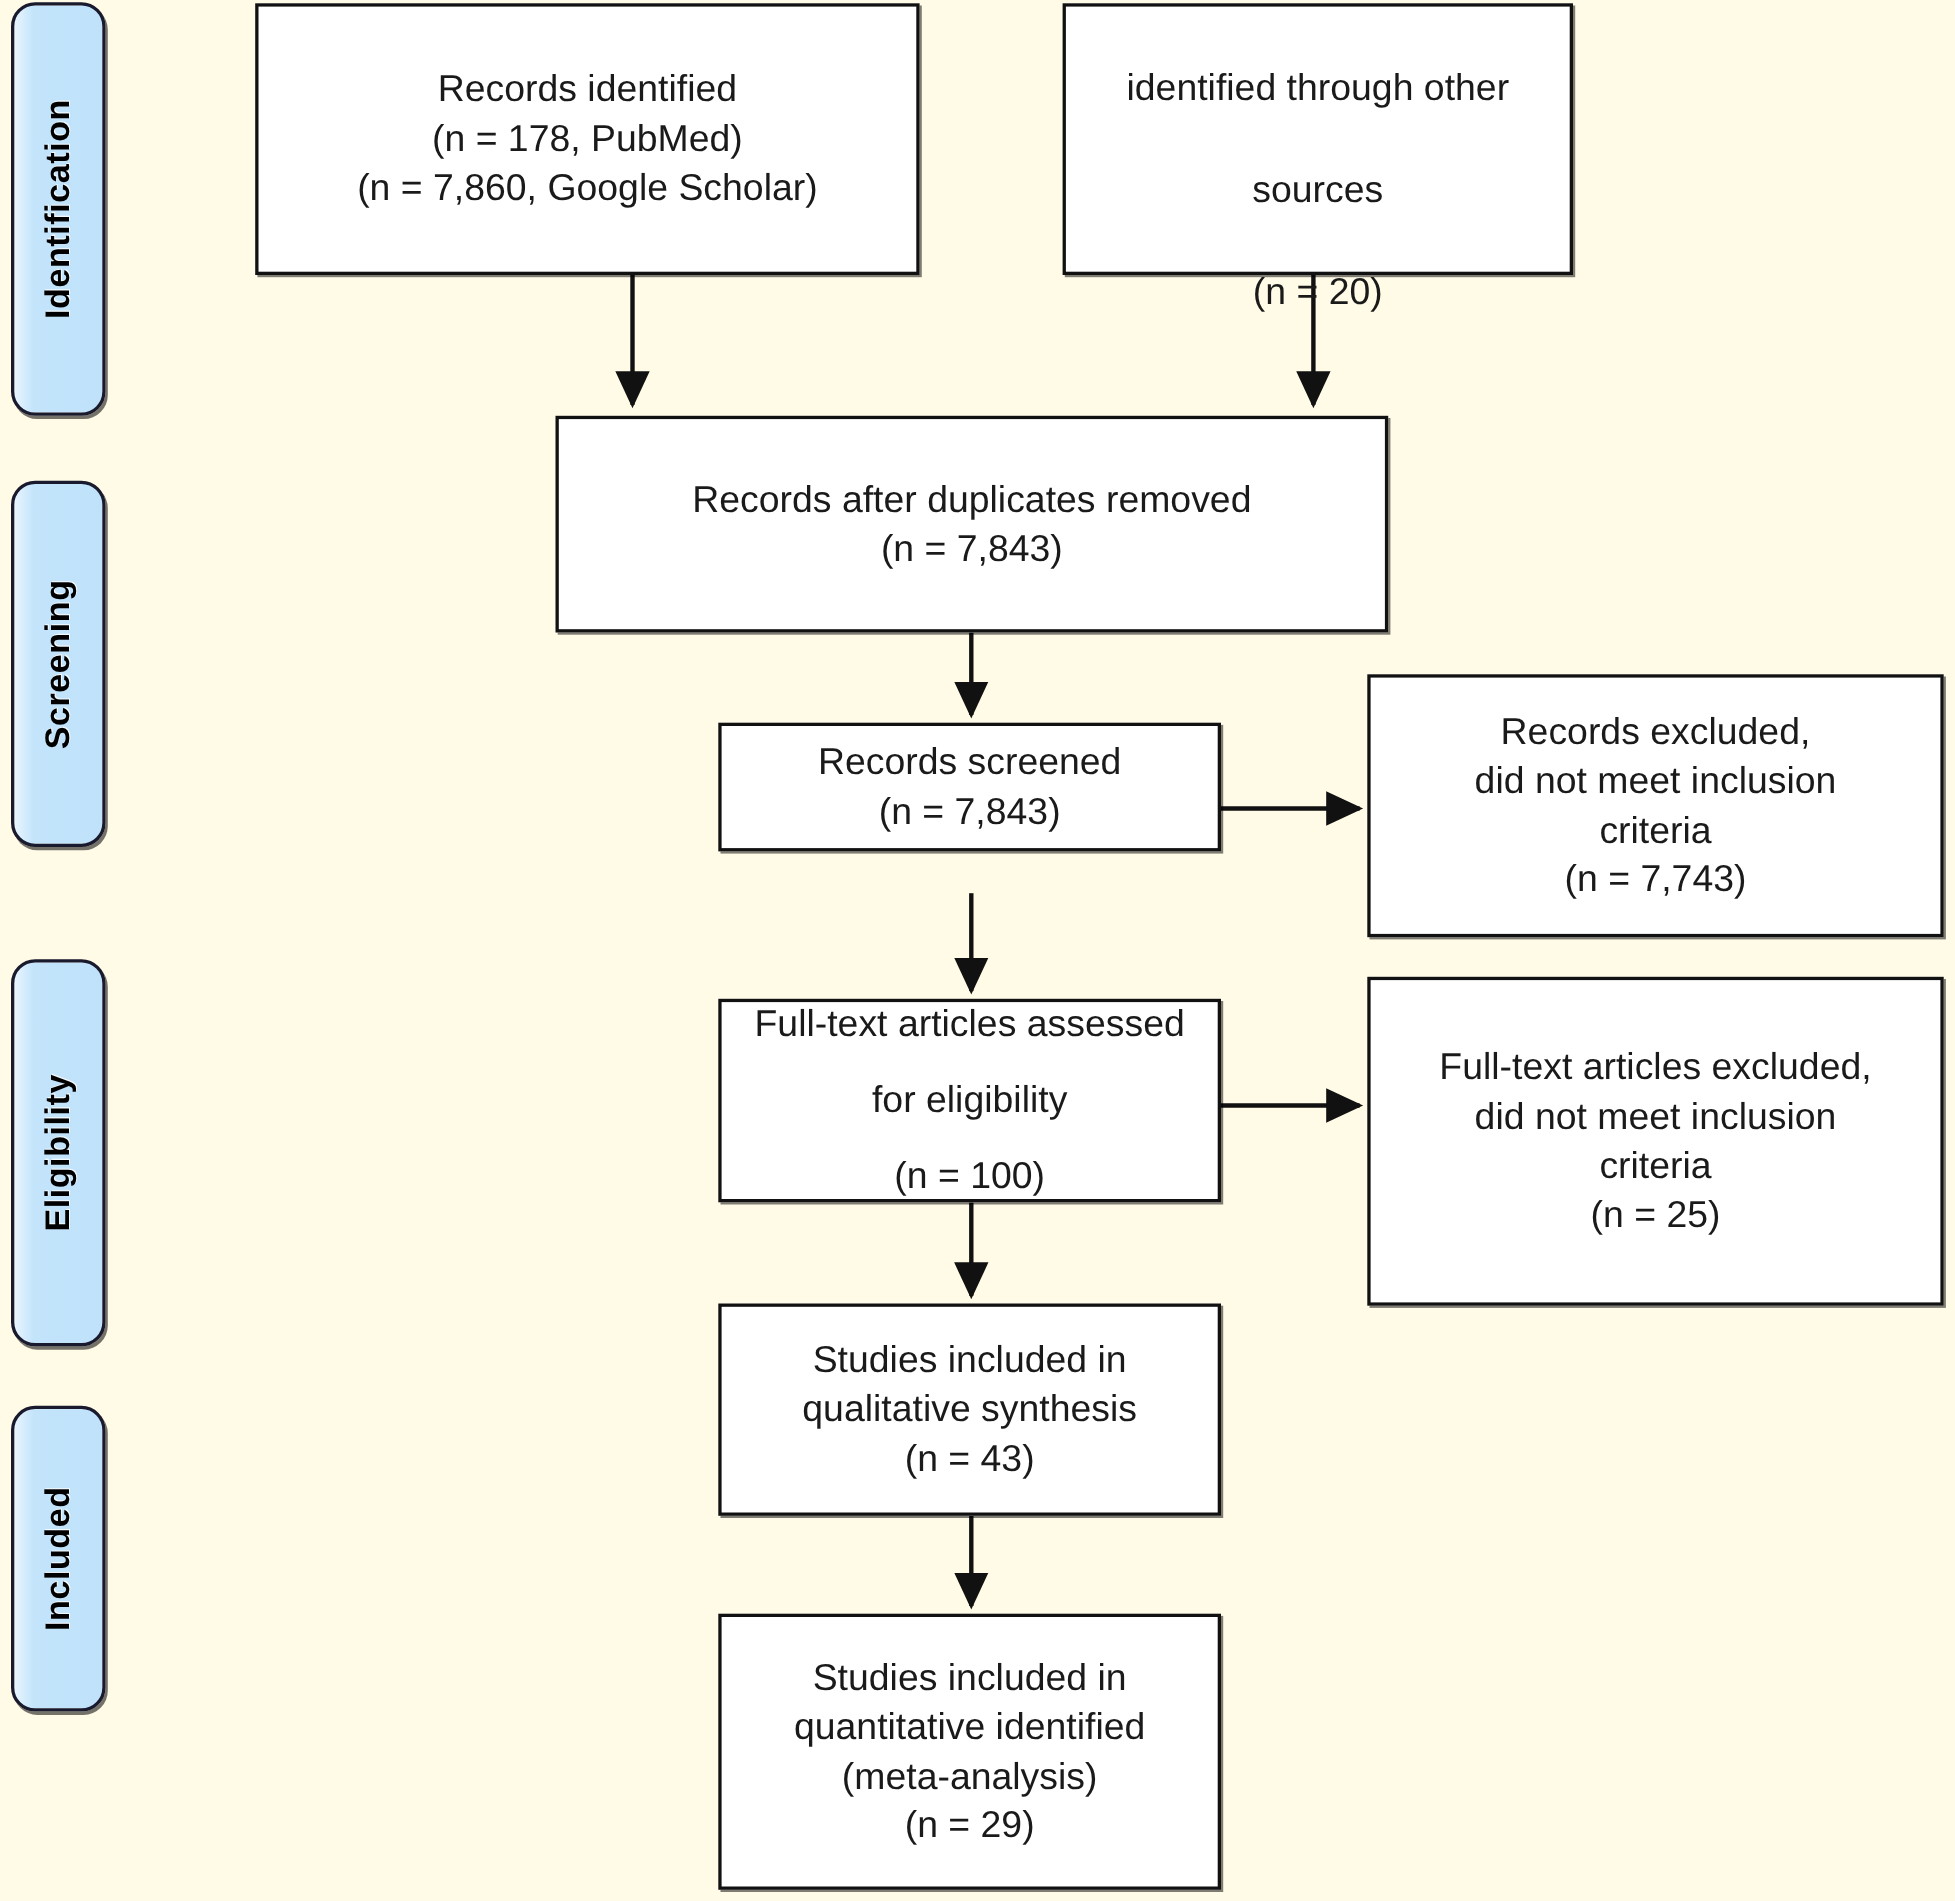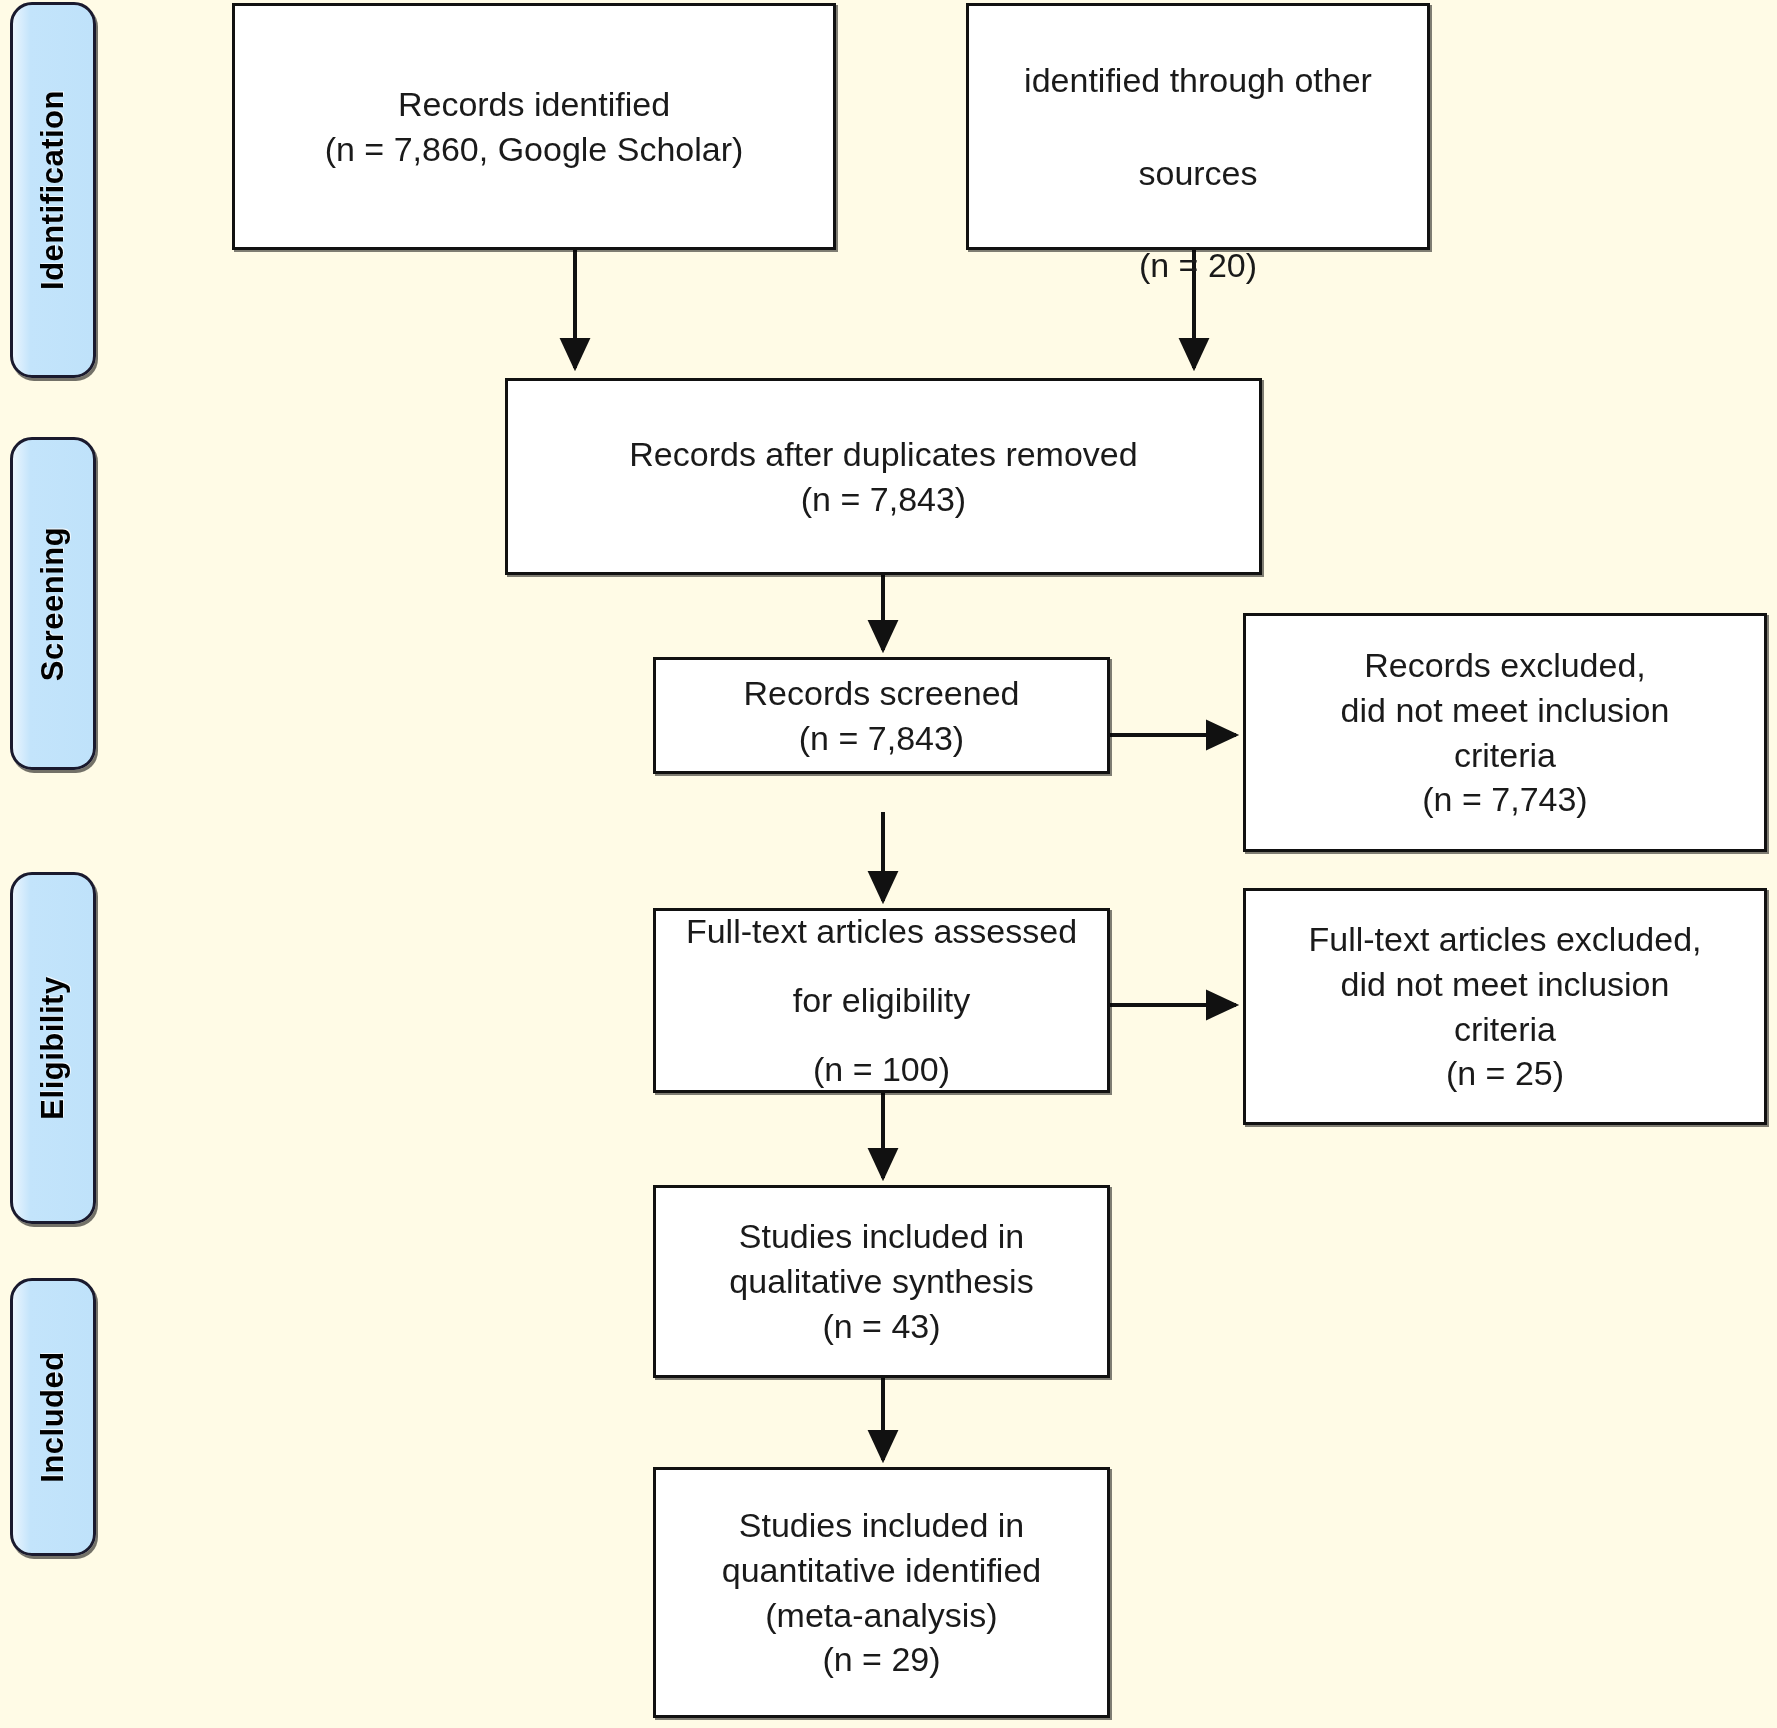--- a/index.html
+++ b/index.html
@@ -107,20 +107,21 @@
       <line x1="1110" y1="1005" x2="1236" y2="1005" stroke="#111111" stroke-width="4" marker-end="url(#arrowhead)"></line>
 
       <line x1="883" y1="1093" x2="883" y2="1178" stroke="#111111" stroke-width="4" marker-end="url(#arrowhead)"></line>
 
       <line x1="883" y1="1378" x2="883" y2="1460" stroke="#111111" stroke-width="4" marker-end="url(#arrowhead)"></line>
     </svg>
   </div>
 
   <div class="flow-box" style="left:232px; top:3px; width:604px; height:247px;">
     <span class="flow-line">Records identified</span>
+    <span class="flow-line">(n = 178, PubMed)</span>
     <span class="flow-line">(n = 7,860, Google Scholar)</span>
   </div>
 
   <div class="flow-box" style="left:966px; top:3px; width:464px; height:247px;gap:48px;">
     <span class="flow-line">Additional records</span>
     <span class="flow-line">identified through other</span>
     <span class="flow-line">sources</span>
     <span class="flow-line">(n = 20)</span>
   </div>
 
@@ -140,21 +141,21 @@
     <span class="flow-line">criteria</span>
     <span class="flow-line">(n = 7,743)</span>
   </div>
 
   <div class="flow-box" style="left:653px; top:908px; width:457px; height:185px;gap:24px;">
     <span class="flow-line">Full-text articles assessed</span>
     <span class="flow-line">for eligibility</span>
     <span class="flow-line">(n = 100)</span>
   </div>
 
-  <div class="flow-box" style="left:1243px; top:888px; width:524px; height:237px;">
+  <div class="flow-box" style="left:1243px; top:888px; width:524px; height:299px;">
     <span class="flow-line">Full-text articles excluded,</span>
     <span class="flow-line">did not meet inclusion</span>
     <span class="flow-line">criteria</span>
     <span class="flow-line">(n = 25)</span>
   </div>
 
   <div class="flow-box" style="left:653px; top:1185px; width:457px; height:193px;">
     <span class="flow-line">Studies included in</span>
     <span class="flow-line">qualitative synthesis</span>
     <span class="flow-line">(n = 43)</span>

